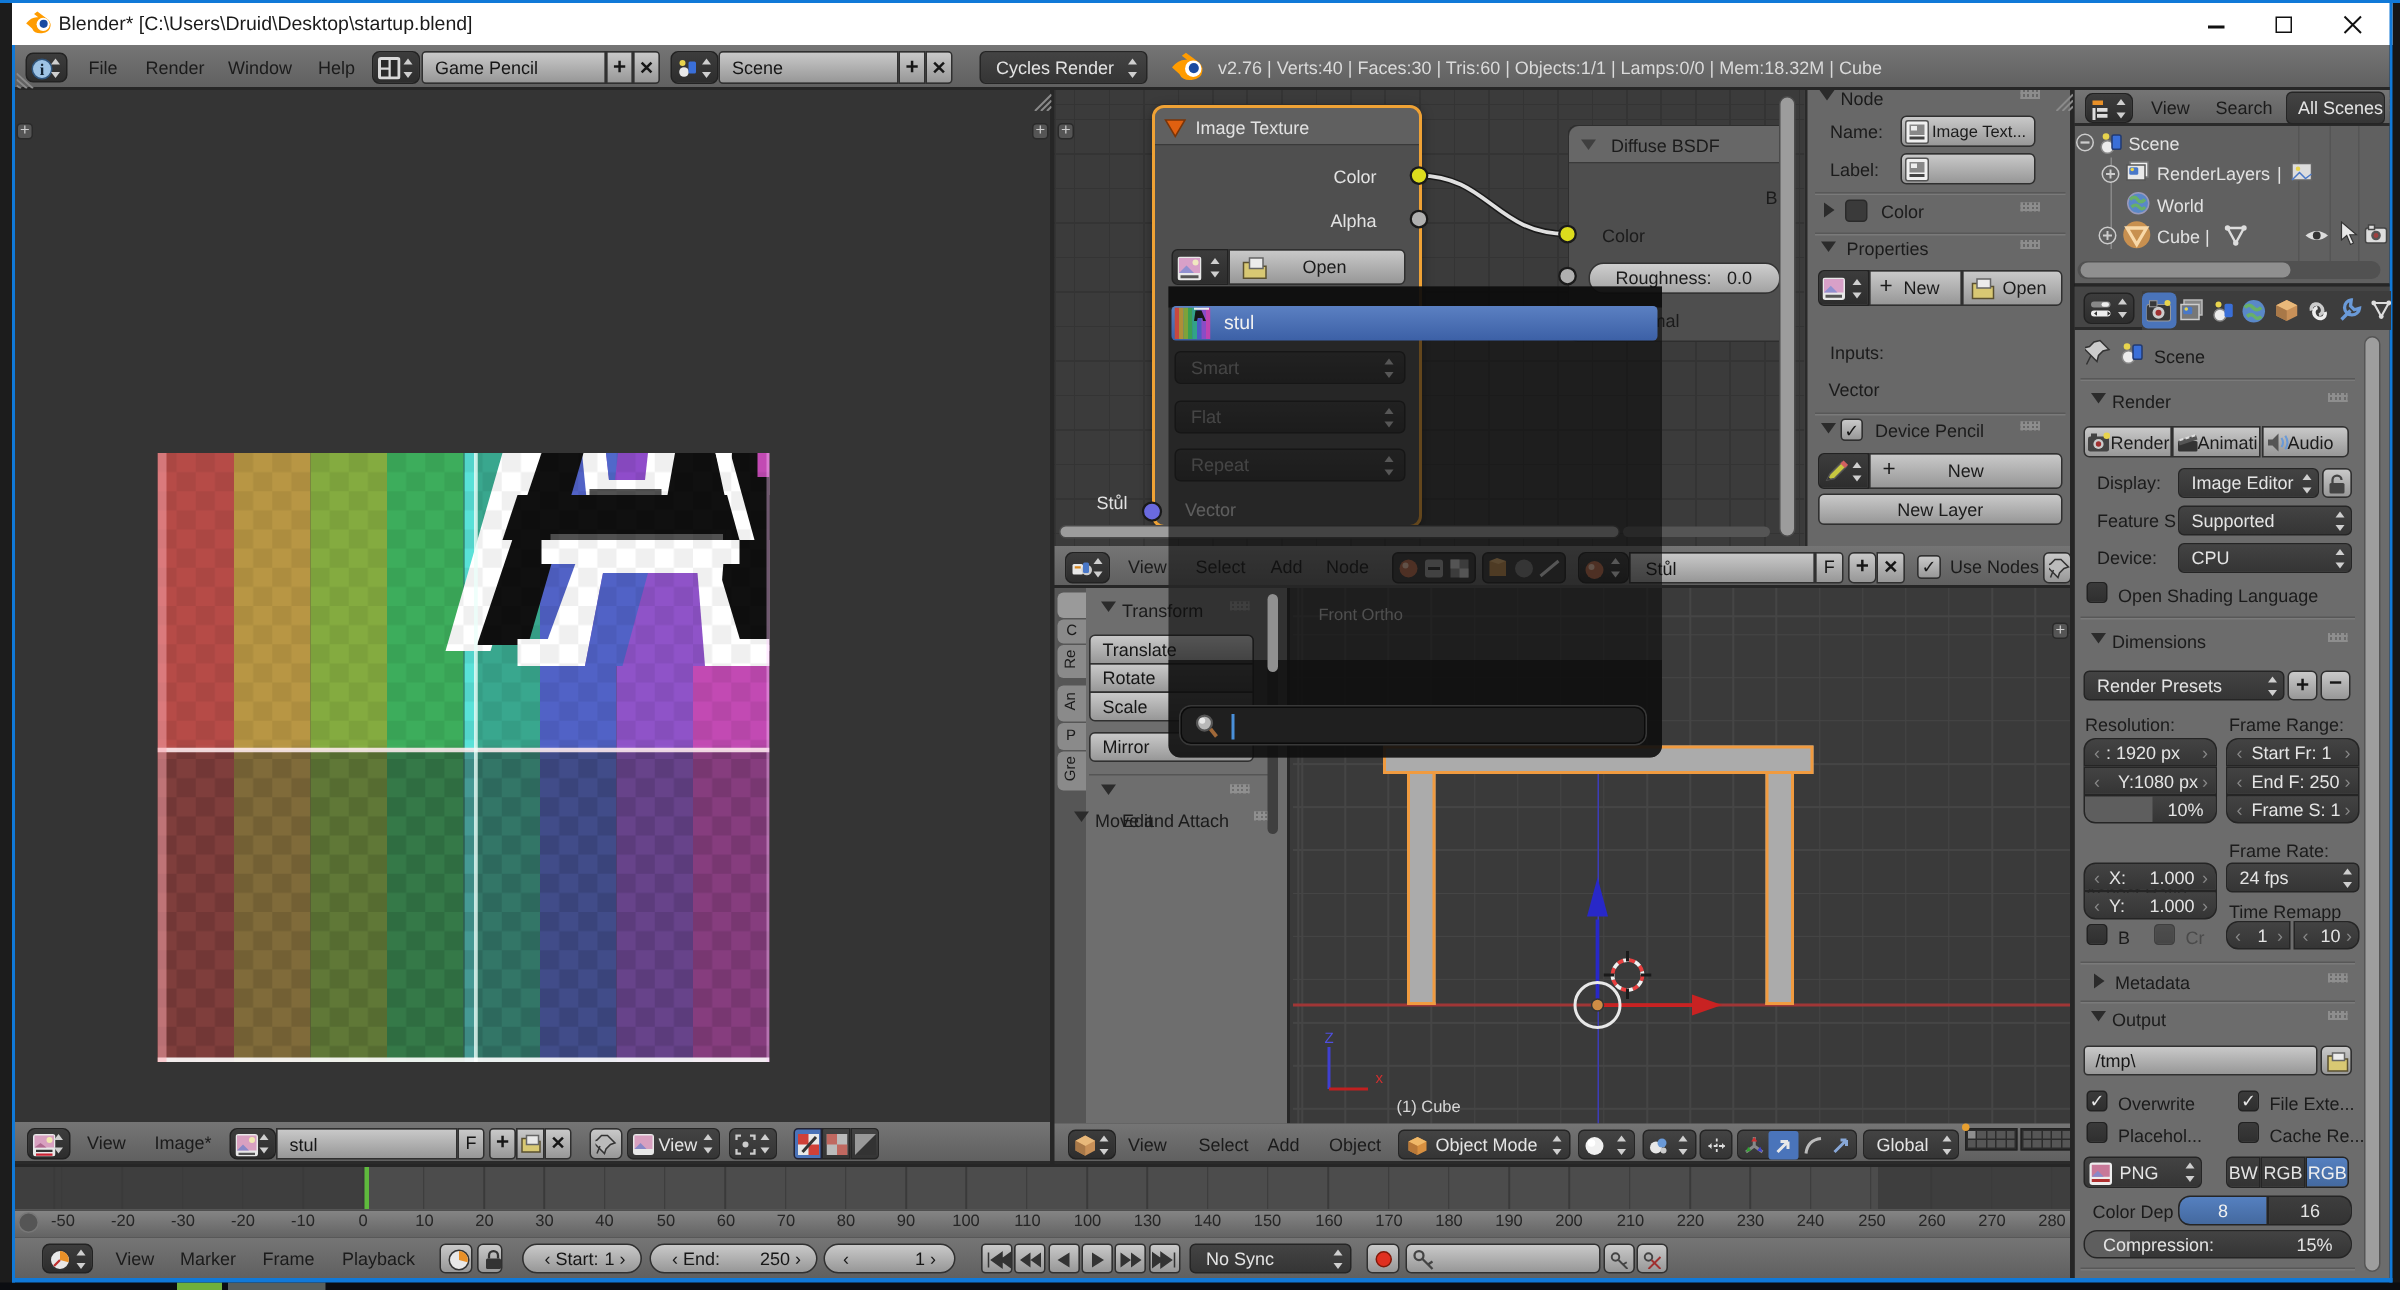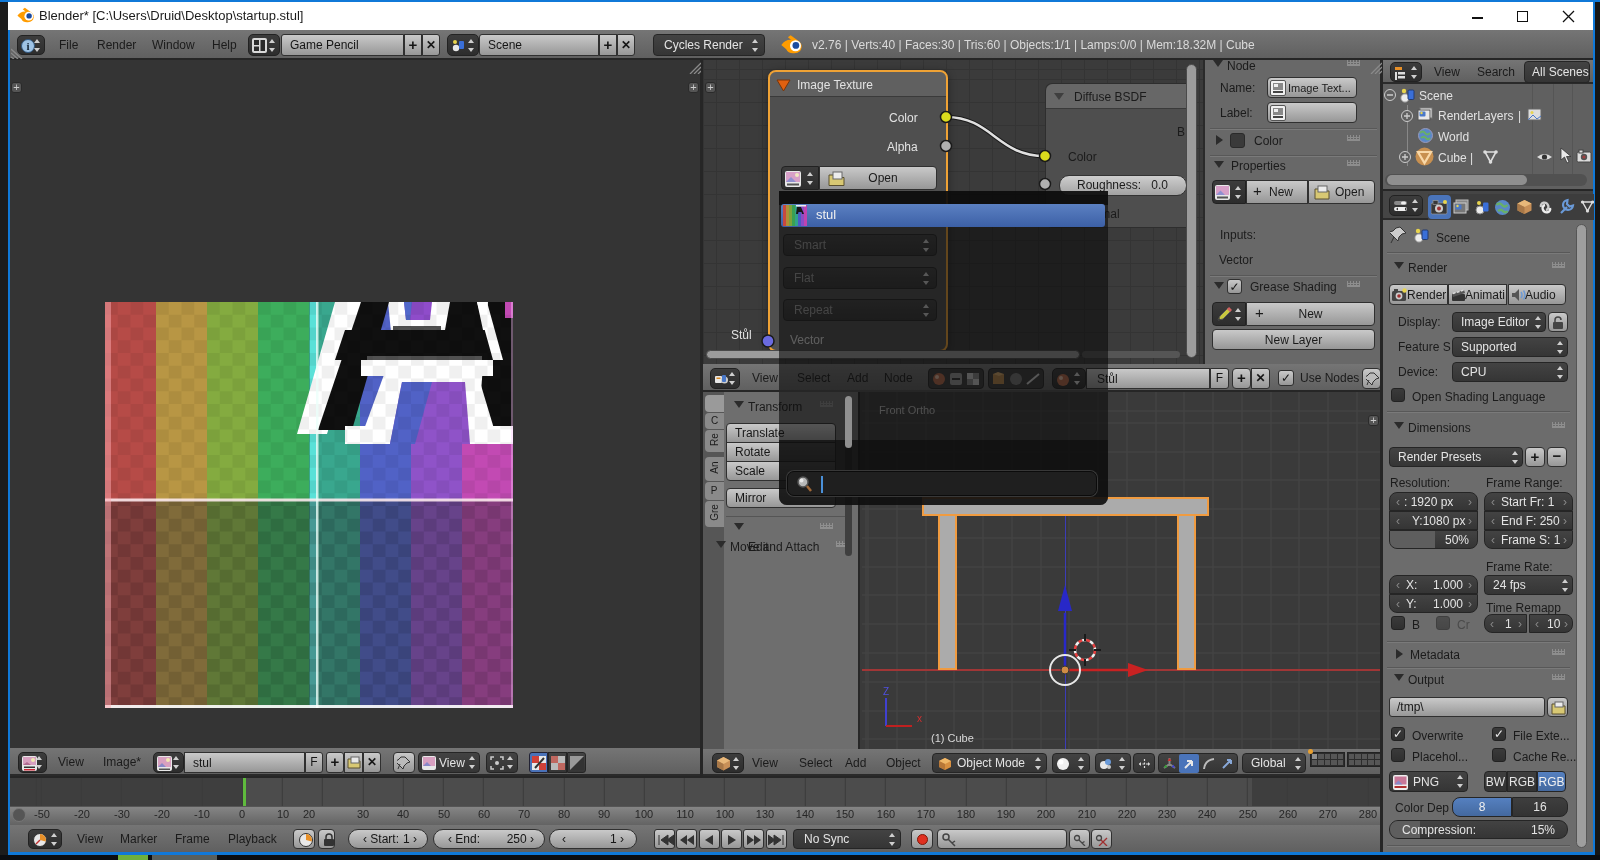--- a/index.html
+++ b/index.html
@@ -33,21 +33,21 @@
 <div class="abs" style="left:0;top:0;width:1600px;height:2px;background:#1079d8;"></div>
 <div class="abs" style="left:8px;top:2px;width:1587px;height:28px;background:#fff;"></div>
 <div class="abs" style="left:8px;top:30px;width:2px;height:825px;background:#1079d8;"></div>
 <div class="abs" style="left:1593px;top:2px;width:2px;height:853px;background:#1079d8;"></div>
 <div class="abs" style="left:8px;top:852px;width:1587px;height:3px;background:#1079d8;"></div>
 <svg class="abs" style="left:16px;top:6px;" width="20" height="20" viewBox="0 0 20 20">
 <path d="M1.5 9.5 q3.5 -4.5 8 -4 l-2.8 -2.2 l2.2 -1.6 l5.8 4.3 q3.4 2.2 3 5.4 q-0.5 4.3 -5.8 4.8 q-5 0.4 -6.5 -3.2 l-3 -2.6 q-0.7 -0.5 -0.9 -0.9 z" fill="#ff9c00"></path>
 <circle cx="12.8" cy="10.2" r="4.4" fill="#fff"></circle>
     <circle cx="13.1" cy="9.9" r="2.7" fill="#1b4ba0"></circle>
 </svg>
-<div class="abs dkt" style="left:39px;top:8px;font-size:13px;">Blender* [C:\Users\Druid\Desktop\startup.stul]</div>
+<div class="abs dkt" style="left:39px;top:8px;font-size:13px;">Blender* [C:\Users\Druid\Desktop\startup.blend]</div>
 <div class="abs" style="left:1472px;top:17px;width:11px;height:1.5px;background:#111;"></div>
 <div class="abs" style="left:1517px;top:11px;width:11px;height:11px;border:1.2px solid #111;"></div>
 <svg class="abs" style="left:1562px;top:10px;" width="13" height="13">
     <path d="M1 1 L12 12 M12 1 L1 12" stroke="#111" stroke-width="1.3"></path>
   </svg>
 
 <div class="abs hdr" style="left:10px;top:30px;width:1583px;height:30px;"></div>
 <div id="infohdr">
 <div class="abs ibox" style="left:17px;top:35px;width:28px;height:20px;">
 <svg class="abs" style="left:2px;top:2px" width="16" height="16">
@@ -376,21 +376,21 @@
             <rect x="4" y="1" width="9" height="6" fill="#ececec" stroke="#666"></rect>
           </svg>
           <div class="t12 dkt" style="padding-left:26px;line-height:23px;">Open</div>
         </div>
 </div>
 <div class="abs dkt t12" style="left:15px;top:165px;">Inputs:</div>
 <div class="abs dkt t12" style="left:14px;top:190px;">Vector</div>
 <div class="sep" style="left:5px;top:215px;width:167px;"></div>
 <span class="tri-d" style="position:absolute;left:9px;top:222px;"></span>
 <div class="abs lt" style="left:22px;top:219px;width:15px;height:15px;border-radius:3px;text-align:center;font-size:12px;line-height:14px;">✓</div>
-<div class="abs dkt t12" style="left:45px;top:217px;">Grease Shading</div>
+<div class="abs dkt t12" style="left:45px;top:217px;">Device Pencil</div>
 <div class="grip" style="left:142px;top:221px;"></div>
 <div class="abs" style="left:7px;top:242px;width:163px;height:24px;">
 <div class="abs ibox" style="left:0;top:0;width:34px;height:24px;border-radius:4px 0 0 4px;">
 <svg class="abs" style="left:3px;top:3px" width="16" height="17">
             <path d="M2 14 l2 -4 l8 -8 l3 3 l-8 8 z" fill="#c8c840" stroke="#555"></path>
             <path d="M12 2 l3 3" stroke="#d06060" stroke-width="3"></path>
             <path d="M2 14 l1 -2 l1.5 1.5 z" fill="#333"></path>
           </svg>
 <div class="ud" style="top:5px;bottom:5px;right:3px;"></div>
         </div>
@@ -642,21 +642,21 @@
 <div class="abs" style="left:10px;top:806px;width:1372px;height:19px;background:linear-gradient(#858585,#636363);border-top:1px solid #555;"></div>
 <div id="ruler">
       <div class="abs" style="left:12px;top:808px;width:14px;height:14px;border-radius:50%;background:#555;border:1px solid #777;"></div>
       <div class="abs" style="left:22px;top:808px;width:40px;text-align:center;font-size:11px;color:#262626;">-50</div>
       <div class="abs" style="left:62px;top:808px;width:40px;text-align:center;font-size:11px;color:#262626;">-20</div>
       <div class="abs" style="left:102px;top:808px;width:40px;text-align:center;font-size:11px;color:#262626;">-30</div>
       <div class="abs" style="left:142px;top:808px;width:40px;text-align:center;font-size:11px;color:#262626;">-20</div>
       <div class="abs" style="left:182px;top:808px;width:40px;text-align:center;font-size:11px;color:#262626;">-10</div>
       <div class="abs" style="left:222px;top:808px;width:40px;text-align:center;font-size:11px;color:#262626;">0</div>
       <div class="abs" style="left:263px;top:808px;width:40px;text-align:center;font-size:11px;color:#262626;">10</div>
-      <div class="abs" style="left:303px;top:808px;width:40px;text-align:left;font-size:11px;color:#262626;">20</div>
+      <div class="abs" style="left:303px;top:808px;width:40px;text-align:center;font-size:11px;color:#262626;">20</div>
       <div class="abs" style="left:343px;top:808px;width:40px;text-align:center;font-size:11px;color:#262626;">30</div>
       <div class="abs" style="left:383px;top:808px;width:40px;text-align:center;font-size:11px;color:#262626;">40</div>
       <div class="abs" style="left:424px;top:808px;width:40px;text-align:center;font-size:11px;color:#262626;">50</div>
       <div class="abs" style="left:464px;top:808px;width:40px;text-align:center;font-size:11px;color:#262626;">60</div>
       <div class="abs" style="left:504px;top:808px;width:40px;text-align:center;font-size:11px;color:#262626;">70</div>
       <div class="abs" style="left:544px;top:808px;width:40px;text-align:center;font-size:11px;color:#262626;">80</div>
       <div class="abs" style="left:584px;top:808px;width:40px;text-align:center;font-size:11px;color:#262626;">90</div>
       <div class="abs" style="left:624px;top:808px;width:40px;text-align:center;font-size:11px;color:#262626;">100</div>
       <div class="abs" style="left:665px;top:808px;width:40px;text-align:center;font-size:11px;color:#262626;">110</div>
       <div class="abs" style="left:705px;top:808px;width:40px;text-align:center;font-size:11px;color:#262626;">100</div>
@@ -999,21 +999,21 @@
       <div class="abs t12" style="left:14px;top:0;line-height:18px;">: 1920 px</div>
       <div class="abs t12" style="right:5px;top:0;line-height:18px;color:#888;">›</div>
     </div>
 <div class="abs dk" style="left:1389px;top:511px;width:89px;height:19px;border-radius:0;">
       <div class="t12" style="padding-left:6px;line-height:18px;color:#888;">‹</div>
       <div class="abs t12" style="left:22px;top:0;line-height:18px;">Y:1080 px</div>
       <div class="abs t12" style="right:5px;top:0;line-height:18px;color:#888;">›</div>
     </div>
 <div class="abs dk" style="left:1389px;top:530px;width:89px;height:19px;border-radius:0 0 8px 8px;overflow:hidden;">
       <div class="abs" style="left:0;top:0;width:45px;height:19px;background:#5e5e5e;"></div>
-      <div class="abs t12" style="right:8px;top:0;line-height:18px;">50%</div>
+      <div class="abs t12" style="right:8px;top:0;line-height:18px;">10%</div>
     </div>
 <div class="abs dk" style="left:1484px;top:492px;width:89px;height:19px;border-radius:8px 8px 0 0;">
       <div class="t12" style="padding-left:6px;line-height:18px;color:#888;">‹</div>
       <div class="abs t12" style="left:16px;top:0;line-height:18px;">Start Fr: 1</div>
       <div class="abs t12" style="right:5px;top:0;line-height:18px;color:#888;">›</div>
     </div>
 <div class="abs dk" style="left:1484px;top:511px;width:89px;height:19px;border-radius:0;">
       <div class="t12" style="padding-left:6px;line-height:18px;color:#888;">‹</div>
       <div class="abs t12" style="left:16px;top:0;line-height:18px;">End F: 250</div>
       <div class="abs t12" style="right:5px;top:0;line-height:18px;color:#888;">›</div>

